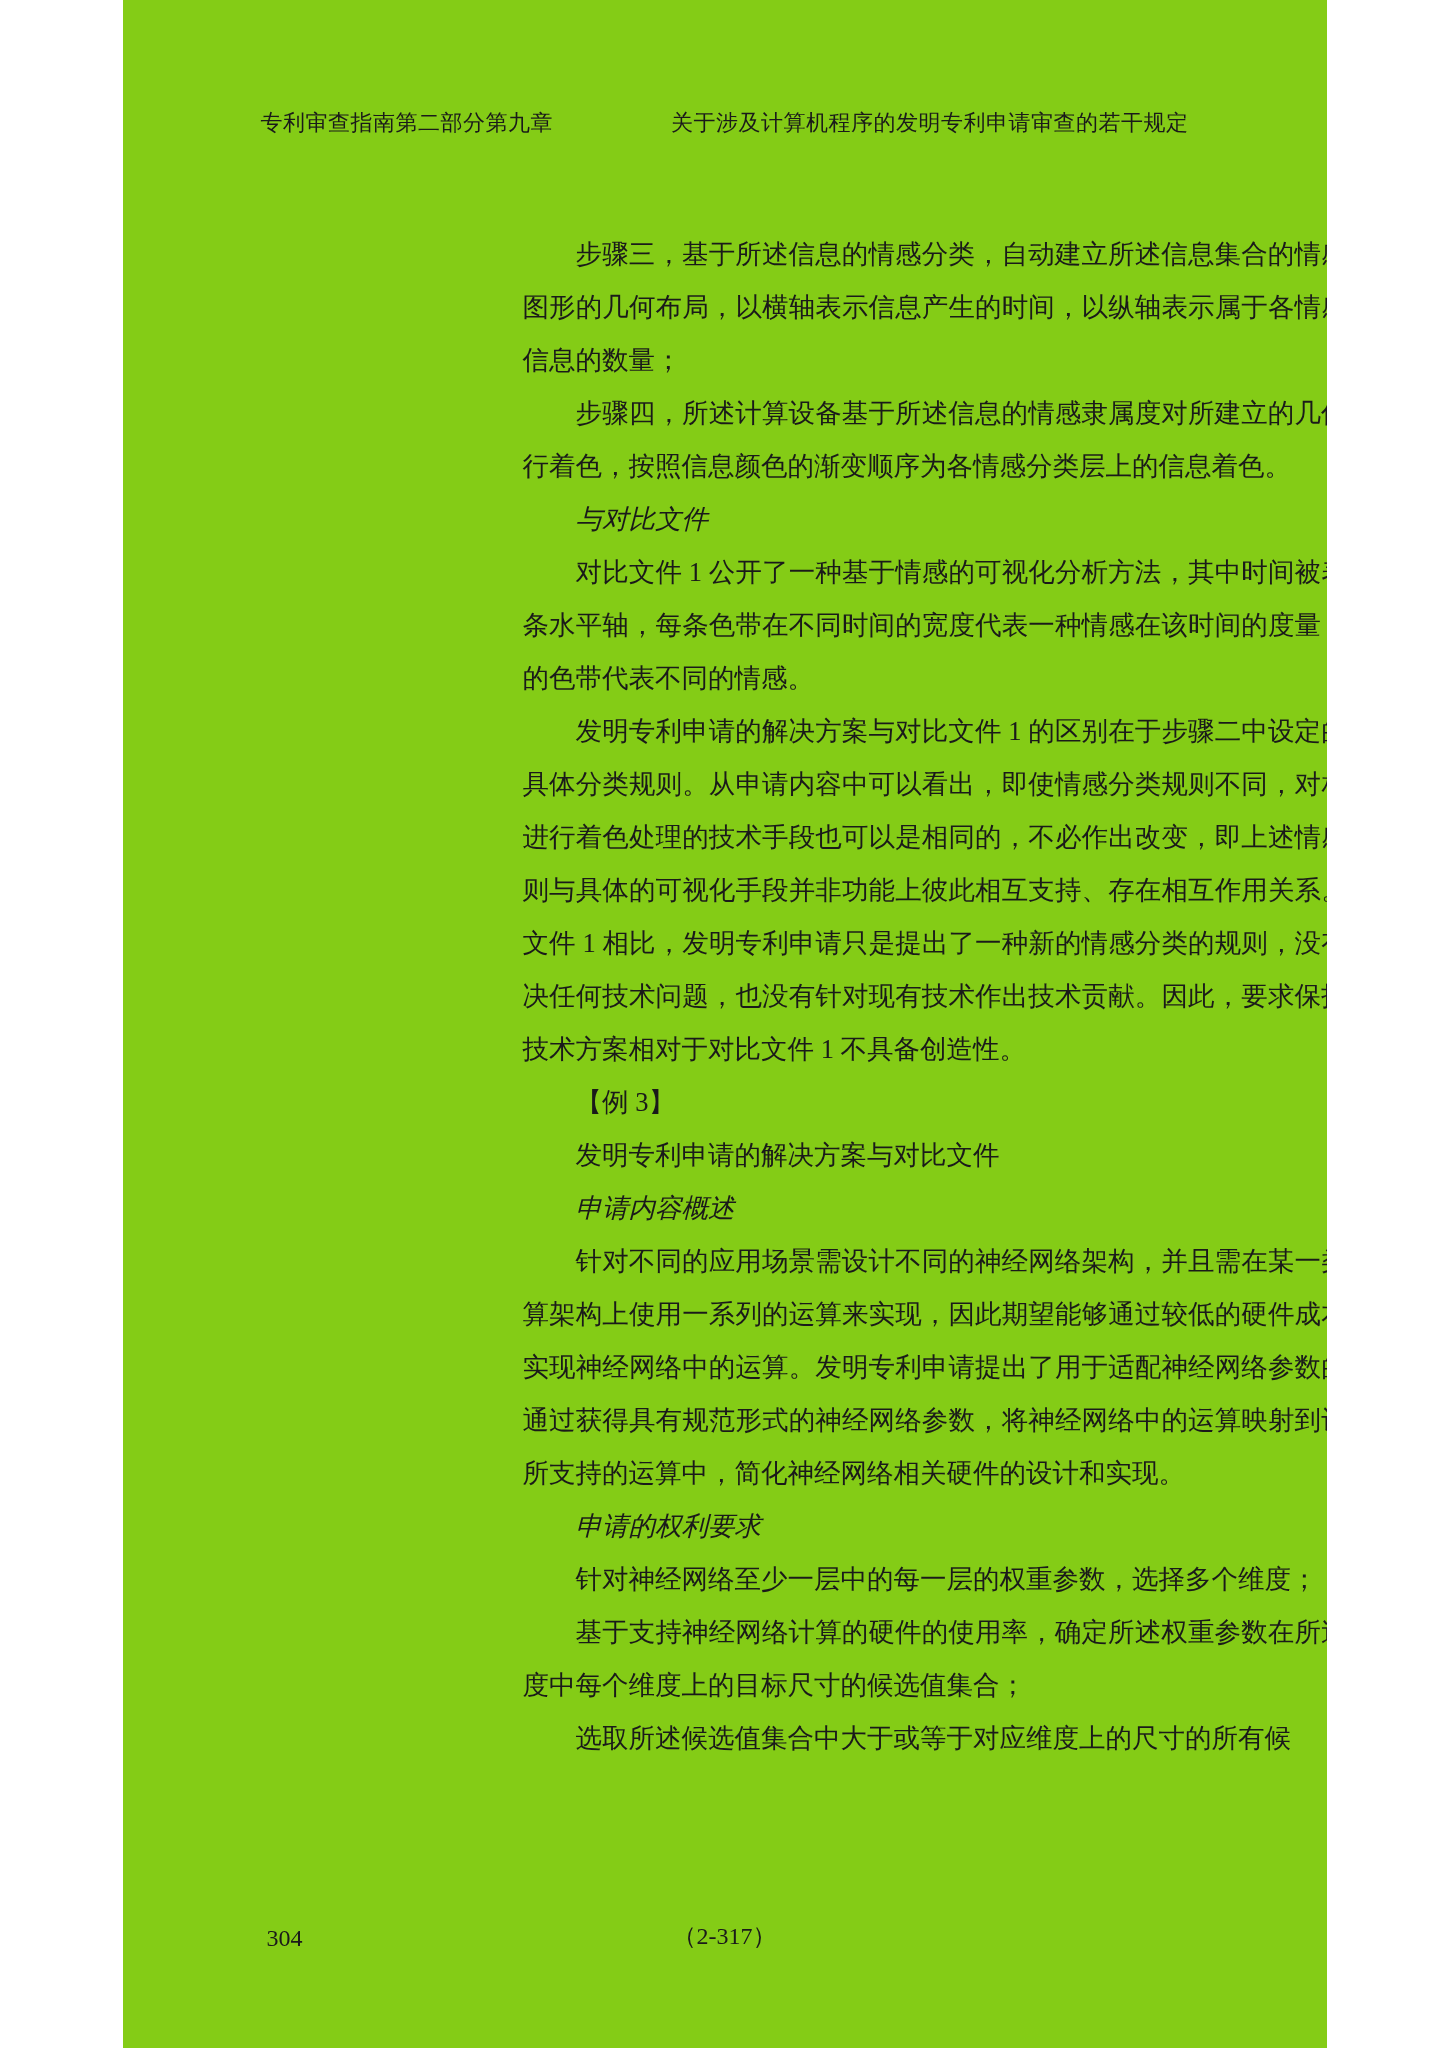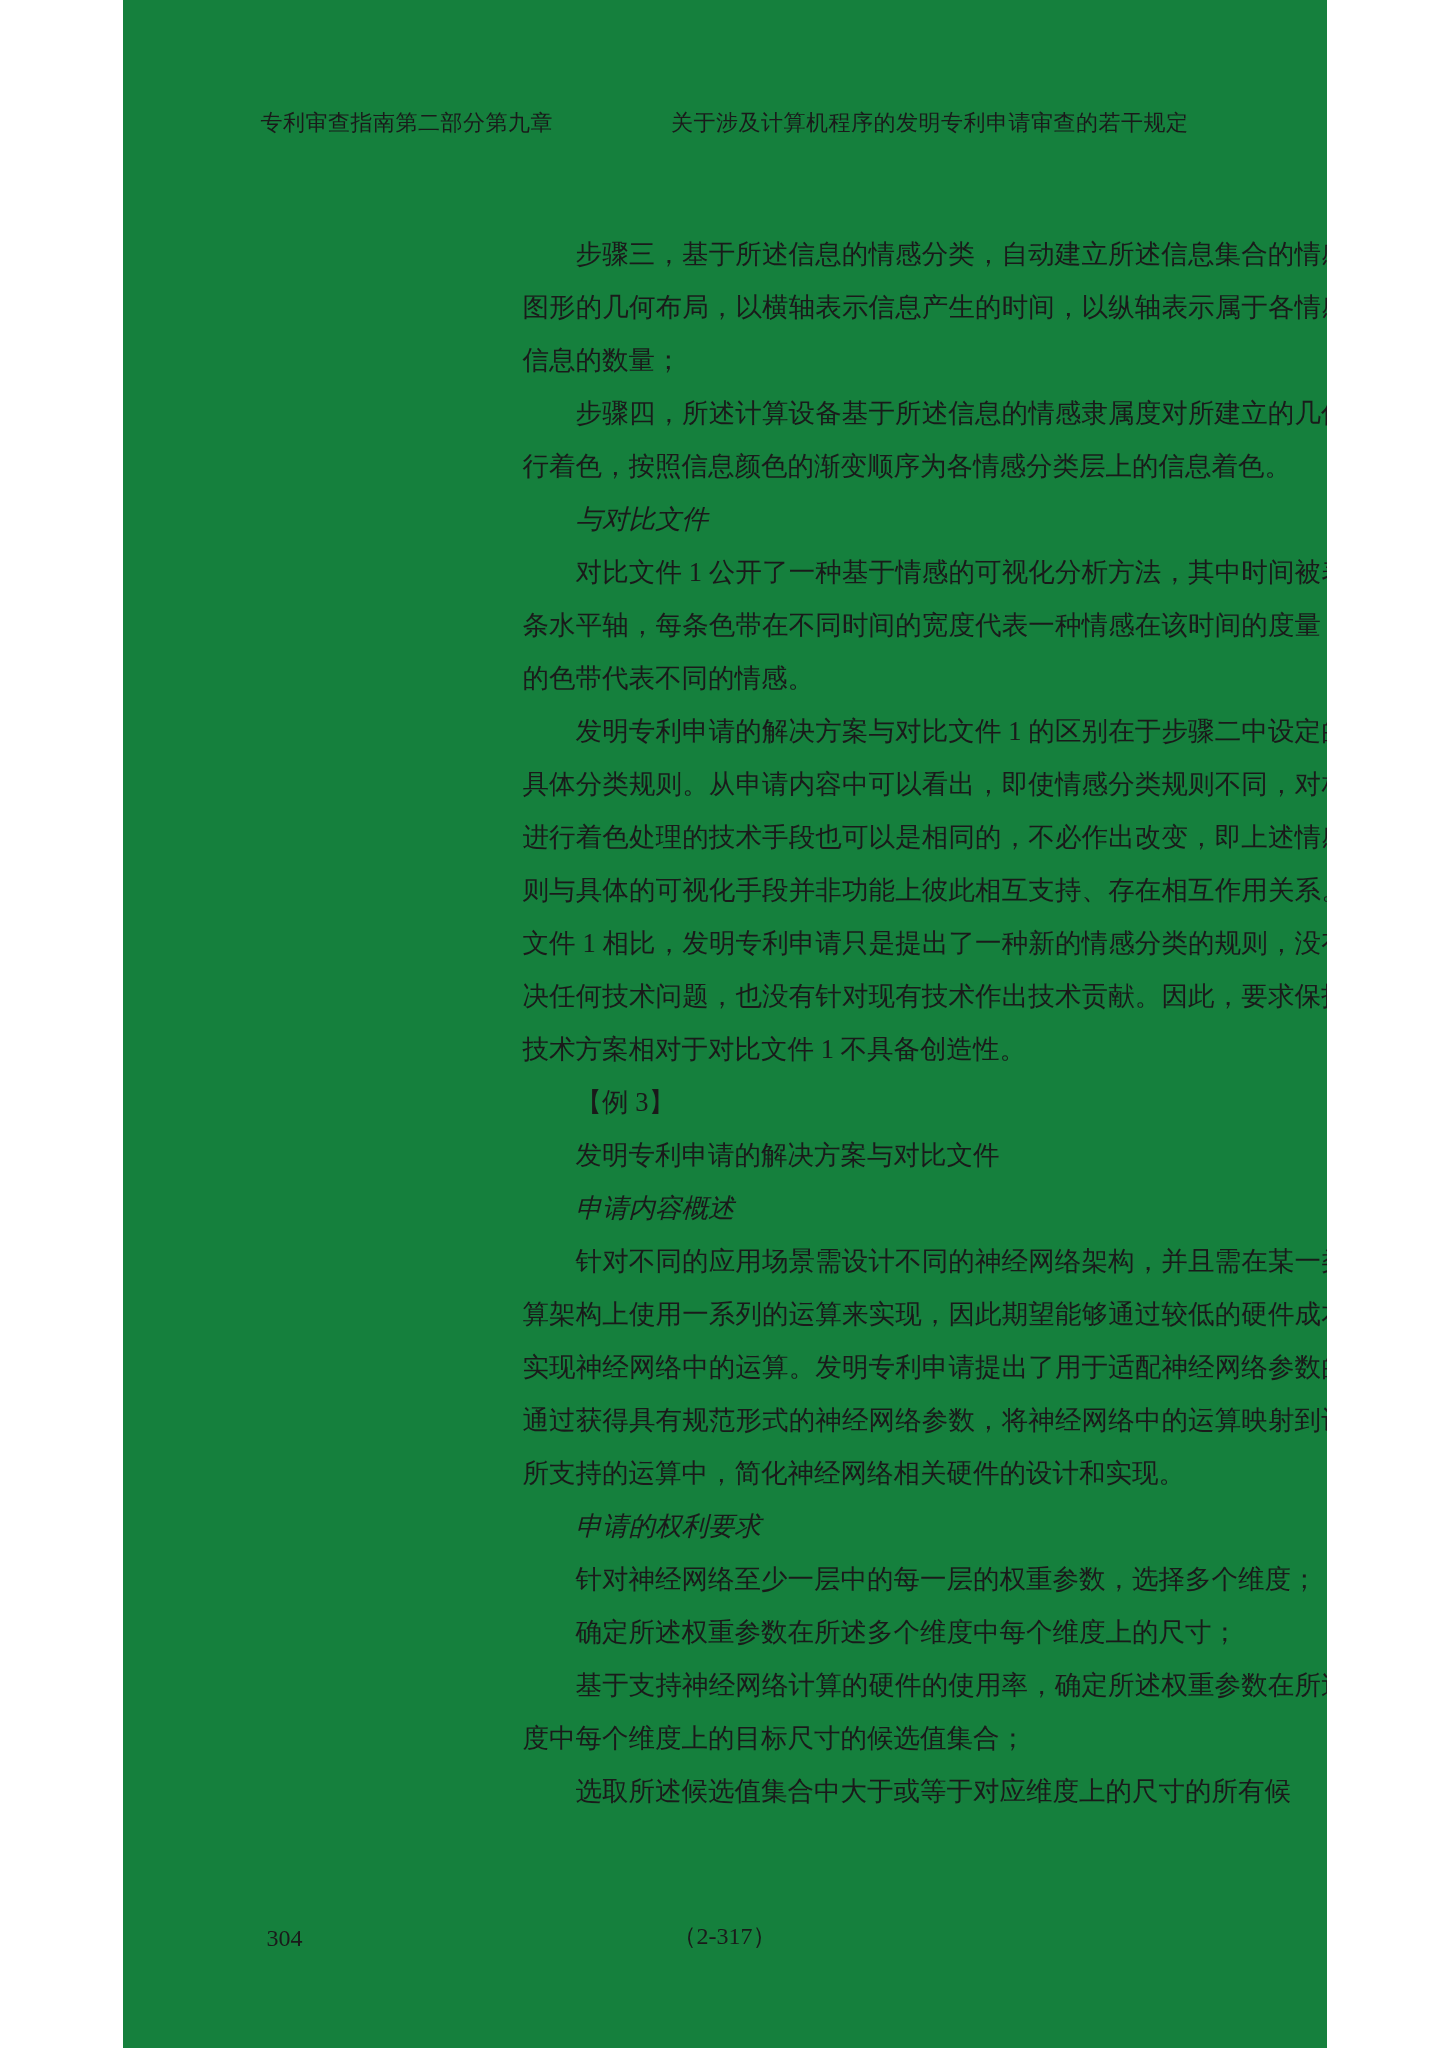--- a/index.html
+++ b/index.html
@@ -9,21 +9,21 @@
   }
   body {
     font-family: "Liberation Serif", "DejaVu Serif", serif;
     color: #1a1a1a;
   }
   .page {
     position: relative;
     width: 1204px;
     height: 2048px;
     margin: 0 auto;
-    background: #15803d;
+    background: #84cc16;
     box-sizing: border-box;
     overflow: hidden;
   }
   .header {
     position: absolute;
     top: 108px;
     left: 138px;
     right: 138px;
     display: flex;
     justify-content: space-between;
@@ -101,21 +101,20 @@
     <p>发明专利申请的解决方案与对比文件 1 的区别在于步骤二中设定的情感的具体分类规则。从申请内容中可以看出，即使情感分类规则不同，对相应数据进行着色处理的技术手段也可以是相同的，不必作出改变，即上述情感分类规则与具体的可视化手段并非功能上彼此相互支持、存在相互作用关系。与对比文件 1 相比，发明专利申请只是提出了一种新的情感分类的规则，没有实际解决任何技术问题，也没有针对现有技术作出技术贡献。因此，要求保护的发明技术方案相对于对比文件 1 不具备创造性。</p>
 
     <p class="example-head">【例 3】</p>
     <p>发明专利申请的解决方案与对比文件</p>
 
     <p class="italic-head">申请内容概述</p>
     <p>针对不同的应用场景需设计不同的神经网络架构，并且需在某一类型的计算架构上使用一系列的运算来实现，因此期望能够通过较低的硬件成本高效地实现神经网络中的运算。发明专利申请提出了用于适配神经网络参数的方法，通过获得具有规范形式的神经网络参数，将神经网络中的运算映射到计算架构所支持的运算中，简化神经网络相关硬件的设计和实现。</p>
 
     <p class="italic-head">申请的权利要求</p>
     <p>针对神经网络至少一层中的每一层的权重参数，选择多个维度；</p>
-    <p>确定所述权重参数在所述多个维度中每个维度上的尺寸；</p>
     <p>基于支持神经网络计算的硬件的使用率，确定所述权重参数在所述多个维度中每个维度上的目标尺寸的候选值集合；</p>
     <p>选取所述候选值集合中大于或等于对应维度上的尺寸的所有候</p>
   </div>
 
   <div class="footer">
     <div class="page-num">304</div>
     <div class="page-ref">（2-317）</div>
   </div>
 
 </div>

